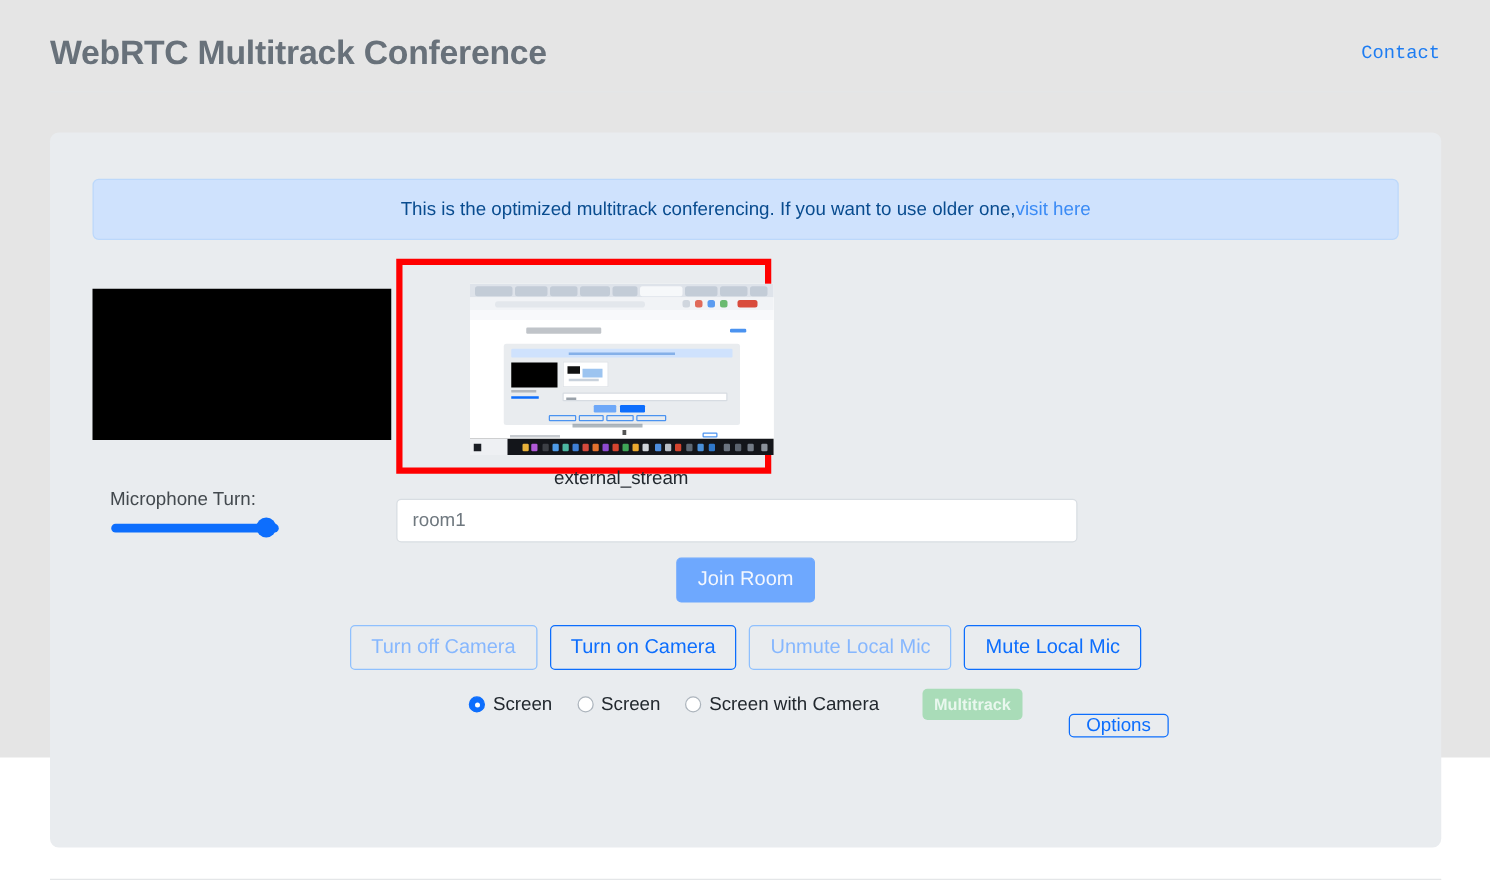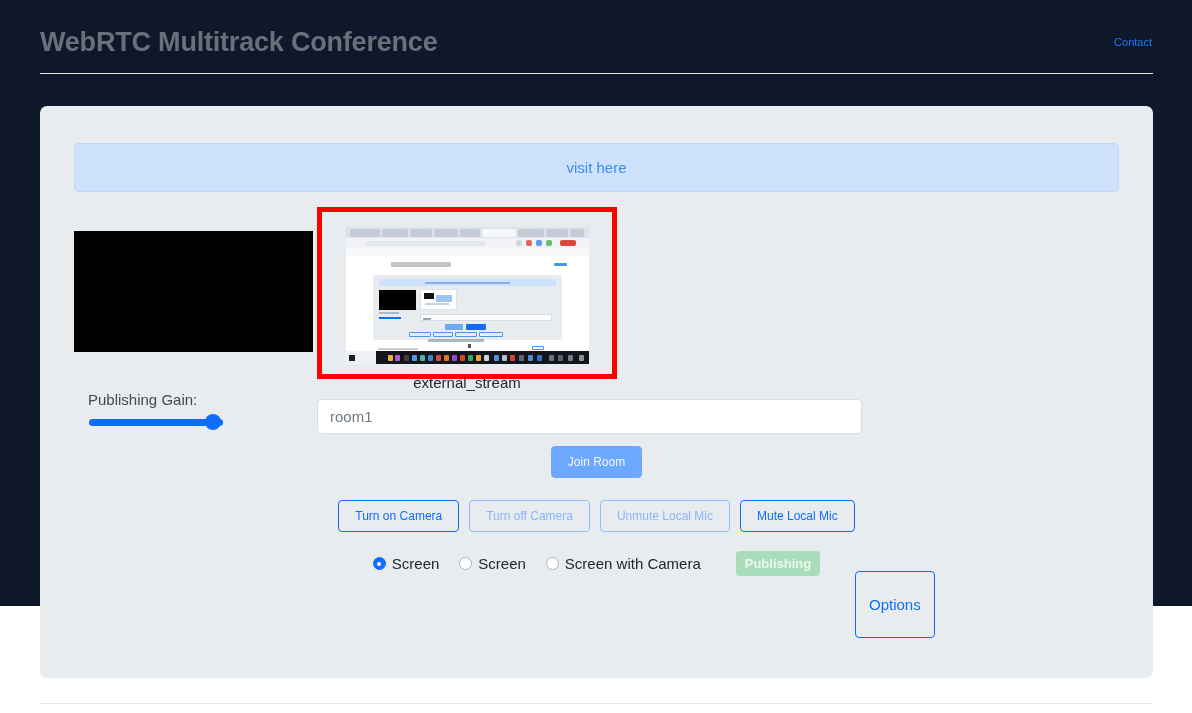--- a/index.html
+++ b/index.html
@@ -4,40 +4,41 @@
 <style>
   * { box-sizing: border-box; }
   html, body {
     margin: 0; padding: 0;
     width: 1192px; height: 713px;
     background: #ffffff;
     font-family: "Liberation Sans", sans-serif;
     overflow: hidden;
   }
 
-  .page { position: relative; width: 1192px; height: 606px; background:#0f172a; }
+  .page { position: relative; width: 1192px; height: 606px; background:#e5e5e5; }
 
   
   .header {
     position: absolute;
     left: 40px; top: 14px; width: 1112px; height: 56px;
     display: flex; align-items: center; justify-content: space-between;
   }
   .app-title {
     font-size: 27px;
     font-weight: bold;
     color: #68717a;
     letter-spacing: -0.2px;
     white-space: nowrap;
   }
   .contact-link {
-    font-size: 11px;
+    font-size: 15px;
     color: #1d7cf2;
     text-decoration: none;
     cursor: pointer;
+    font-family: Liberation Mono, monospace;
   }
 
   .header-rule {
     position: absolute; left: 40px; top: 73px; width: 1113px; height: 1px;
     background: #e4e6e8;
   }
 
   
   .card {
     position: absolute;
@@ -108,21 +109,21 @@
   .stream-box {
     position: absolute;
     left: 277px; top: 101px;
     width: 300px; height: 172px;
     border: 5px solid #ff0000;
     background: #e9ecef;
     padding: 0;
   }
   .stream-inner {
     position: relative;
-    width: 100%; height: 100%;
+    width: 100%; height: 100%; margin-left: 30px;
   }
   .stream-video {
     position: absolute;
     left: 24px; top: 15px;
     width: 243px; height: 137px;
     background: #ffffff;
     overflow: hidden;
   }
   .stream-caption {
     position: absolute;
@@ -238,21 +239,21 @@
   }
 
   
   .btn-row-1 {
     position: absolute;
     left: 0; top: 340px; width: 1113px;
     display: flex; justify-content: center; gap: 11px;
   }
   .btn {
     font-family: "Liberation Sans", sans-serif;
-    font-size: 12px;
+    font-size: 16px;
     border-radius: 4px;
     cursor: pointer;
     line-height: 1;
     white-space: nowrap;
   }
   .btn-primary {
     background: #0d6efd;
     border: 1px solid #0d6efd;
     color: #ffffff;
     padding: 9px 16px;
@@ -328,21 +329,21 @@
   .options-wrap {
     position: absolute;
     left: 815px; top: 465px;
   }
   .options-btn {
     border: 1px solid #0d6efd;
     color: #0d6efd;
     background: transparent;
     border-radius: 4px;
     font-size: 15px;
-    padding: 24px 13px;
+    padding: 0 13px;
     cursor: pointer;
     font-family: "Liberation Sans", sans-serif;
   }
 
   
   .footer-rule {
     position: absolute; left: 40px; top: 703px; width: 1113px; height: 1px;
     background: #e4e6e8;
   }
 </style>
@@ -353,27 +354,28 @@
 
   <div class="header">
     <div class="app-title">WebRTC Multitrack Conference</div>
     <a class="contact-link">Contact</a>
   </div>
   <div class="header-rule"></div>
 
   <div class="card">
 
     <div class="alert">
+      <span>This is the optimized multitrack conferencing. If you want to use older one,</span>
       <a>visit here</a>
     </div>
 
     <div class="local-video"></div>
 
     <div class="gain-wrap">
-      <div class="gain-label">Publishing Gain:</div>
+      <div class="gain-label">Microphone Turn:</div>
       <div class="slider">
         <div class="slider-track"></div>
         <div class="slider-thumb"></div>
       </div>
     </div>
 
     <div class="stream-box">
       <div class="stream-inner">
         <div class="stream-video">
 
@@ -460,40 +462,40 @@
       </div>
     </div>
 
     <input class="room-input" type="text" value="room1" style="">
 
     <div class="btn-row-1">
       <button class="btn btn-primary disabled">Join Room</button>
     </div>
 
     <div class="btn-row-2">
+      <button class="btn btn-outline disabled">Turn off Camera</button>
       <button class="btn btn-outline">Turn on Camera</button>
-      <button class="btn btn-outline disabled">Turn off Camera</button>
       <button class="btn btn-outline disabled">Unmute Local Mic</button>
       <button class="btn btn-outline">Mute Local Mic</button>
     </div>
 
     <div class="radio-row">
       <label class="radio-item">
         <span class="radio-dot checked"></span>
         <span>Screen</span>
       </label>
       <label class="radio-item">
         <span class="radio-dot"></span>
         <span>Screen</span>
       </label>
       <label class="radio-item">
         <span class="radio-dot"></span>
         <span>Screen with Camera</span>
       </label>
-      <span class="badge">Publishing</span>
+      <span class="badge">Multitrack</span>
     </div>
 
     <div class="options-wrap">
       <button class="options-btn">Options</button>
     </div>
 
   </div>
 
   <div class="footer-rule"></div>
 </div>

